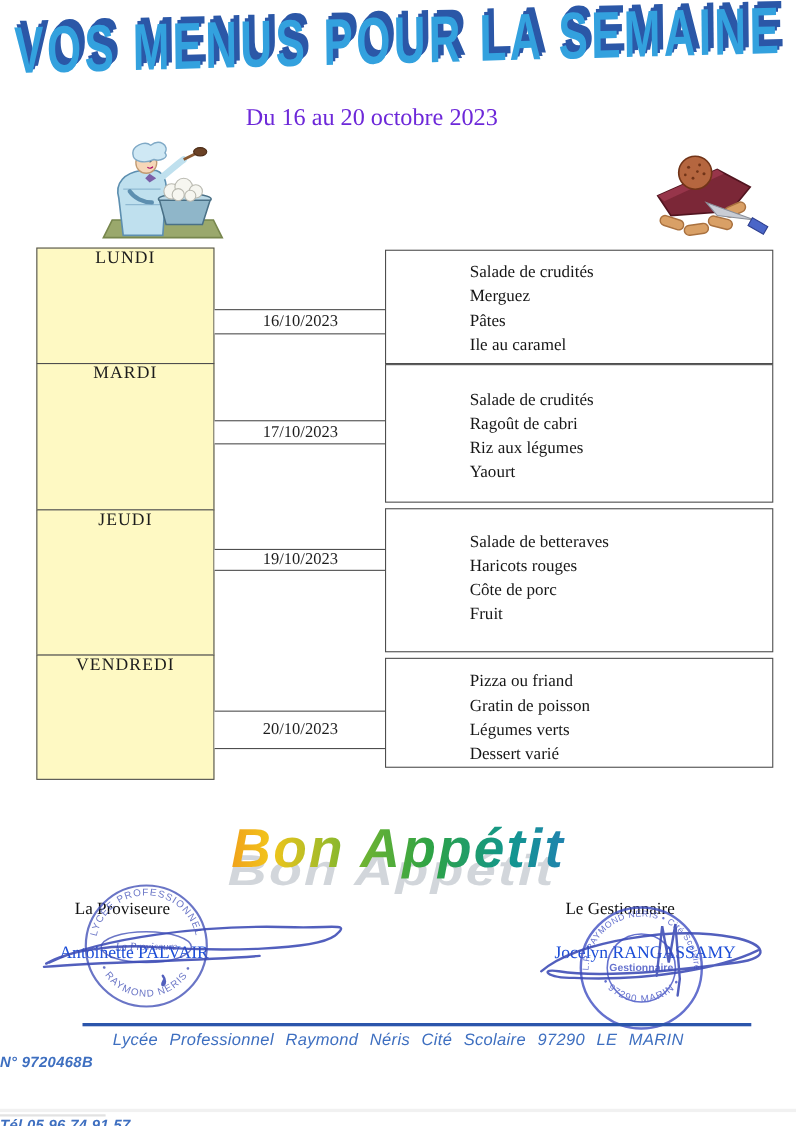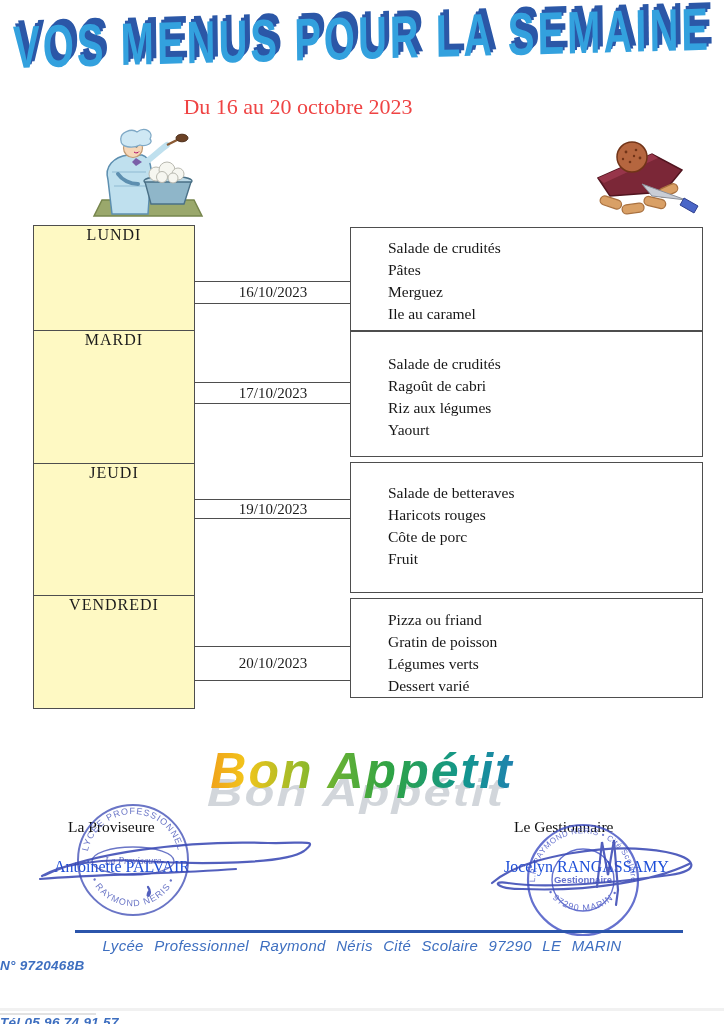--- a/index.html
+++ b/index.html
@@ -6,31 +6,31 @@
   .page{position:relative;width:724px;height:1024px;background:#ffffff;overflow:hidden;
         font-family:"Liberation Serif", serif;color:#1c1c1c;}
 
   
   .title{position:absolute;top:16px;left:0;width:724px;text-align:center;
          font-family:"Liberation Sans", sans-serif;font-weight:700;font-size:40px;
          letter-spacing:3px;color:#33a1de;white-space:nowrap;
          transform:scaleY(1.5) rotate(-1deg);transform-origin:50% 50%;
          text-shadow:5px -4px 0 #2b57a7, 2px -2px 0 #2b57a7;}
   .subtitle{position:absolute;top:94px;left:0;width:596px;text-align:center;
-            font-size:22px;color:#ef4444;}
+            font-size:22px;color:#6d28d9;padding-left:40px;}
 
   
   .day-cell{position:absolute;left:33px;width:162px;border:1px solid #4e4e4e;
             box-sizing:border-box;display:flex;justify-content:center;
             font-size:16px;letter-spacing:1px;background:#fef9c3;}
   .date-band{position:absolute;left:195px;width:156px;border-top:1px solid #4e4e4e;
              border-bottom:1px solid #4e4e4e;box-sizing:border-box;display:flex;
              align-items:center;justify-content:center;font-size:15px;background:#fff;}
   .menu-box{position:absolute;left:350px;width:353px;border:1px solid #4e4e4e;
-            box-sizing:border-box;background:#fff;padding-left:37px;}
+            box-sizing:border-box;background:#fff;padding-left:76px;}
   .menu-line{font-size:15.5px;line-height:22px;color:#161616;}
 
   
   .bon-ghost{position:absolute;top:764px;left:-6px;width:724px;text-align:center;
              font-family:"Liberation Sans", sans-serif;font-weight:700;font-style:italic;
              font-size:49px;letter-spacing:2px;color:#aeb6be;opacity:.55;
              transform:scaleY(.8);filter:blur(.6px);}
   .bon{position:absolute;top:742px;left:0;width:724px;text-align:center;
        font-family:"Liberation Sans", sans-serif;font-weight:700;font-style:italic;
        font-size:50px;letter-spacing:2px;
@@ -131,22 +131,22 @@
   </div>
   <div class="date-band" style="top:499px;height:20px">
     <span>19/10/2023</span>
   </div>
   <div class="date-band" style="top:646px;height:35px">
     <span>20/10/2023</span>
   </div>
 
   <div class="menu-box" style="top:227px;height:104px;padding-top:9px">
     <div class="menu-line">Salade de crudités</div>
+    <div class="menu-line">Merguez</div>
     <div class="menu-line">Pâtes</div>
-    <div class="menu-line">Merguez</div>
     <div class="menu-line">Ile au caramel</div>
   </div>
   <div class="menu-box" style="top:331px;height:126px;padding-top:21px">
     <div class="menu-line">Salade de crudités</div>
     <div class="menu-line">Ragoût de cabri</div>
     <div class="menu-line">Riz aux légumes</div>
     <div class="menu-line">Yaourt</div>
   </div>
   <div class="menu-box" style="top:462px;height:131px;padding-top:19px">
     <div class="menu-line">Salade de betteraves</div>

